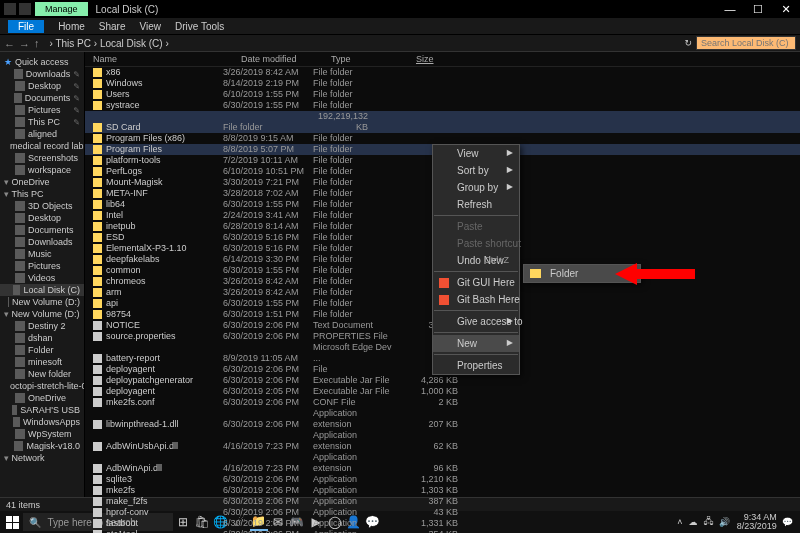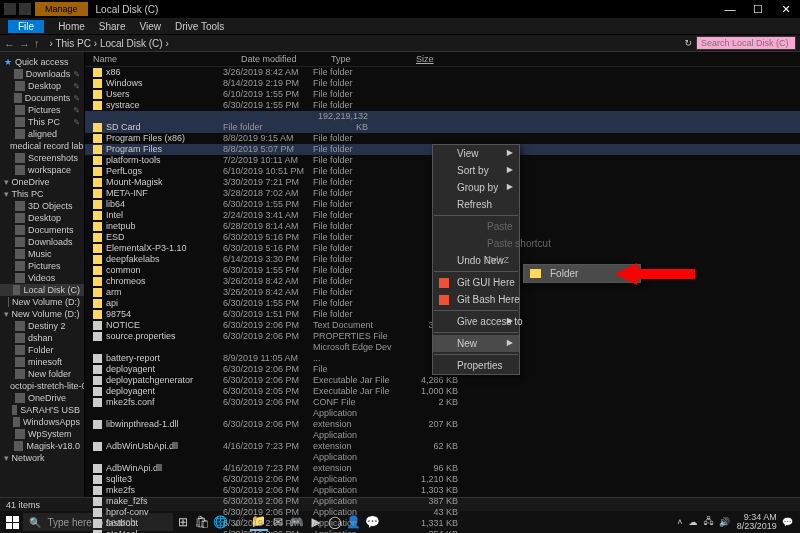--- a/index.html
+++ b/index.html
@@ -1,29 +1,29 @@
 <!DOCTYPE html>
 <html><head>
 <meta charset="utf-8">
 <style>
 * { margin:0; padding:0; box-sizing:border-box; font-family:"Segoe UI",Arial,sans-serif; }
 body { width:800px; height:533px; background:#0c0c0c; color:#ccc; font-size:9px; overflow:hidden; position:relative; }
 .titlebar { height:18px; background:#000; display:flex; align-items:center; }
 .titlebar .icons { display:flex; gap:3px; padding:0 4px; }
 .titlebar .ico { width:12px; height:12px; background:#333; }
-.titlebar .manage { background:#a16207; color:#000; padding:2px 10px; font-size:9px; }
+.titlebar .manage { background:#86efac; color:#000; padding:2px 10px; font-size:9px; }
 .titlebar .title { padding:0 8px; font-size:10px; }
 .titlebar .winctrl { margin-left:auto; display:flex; }
 .titlebar .winctrl span { width:28px; text-align:center; font-size:11px; color:#fff; }
 .ribbon { height:16px; background:#191919; display:flex; align-items:center; gap:14px; padding:0 8px; font-size:10px; }
 .ribbon .file { background:#0078d7; color:#fff; padding:1px 10px; }
 .crumb { height:18px; background:#191919; display:flex; align-items:center; padding:0 4px; gap:4px; border-top:1px solid #000; border-bottom:1px solid #333; }
 .crumb .nav { display:flex; gap:4px; font-size:11px; color:#999; }
 .crumb .path { flex:1; padding:0 6px; font-size:10px; }
-.crumb .search { width:100px; background:#f9a8d4; border:1px solid #333; padding:1px 4px; color:#666; font-size:9px; }
+.crumb .search { width:100px; background:#fdba74; border:1px solid #333; padding:1px 4px; color:#666; font-size:9px; }
 .main { display:flex; height:calc(100% - 52px - 14px - 22px); }
 .sidebar { width:85px; background:#191919; border-right:1px solid #000; overflow:hidden; padding:4px 0; }
 .sb-item { display:flex; align-items:center; gap:3px; padding:1px 4px; font-size:9px; white-space:nowrap; overflow:hidden; }
 .sb-item .ic { width:10px; height:10px; background:#5a5a5a; display:inline-block; }
 .sb-item.sel { background:#333; }
 .sb-item .pin { margin-left:auto; color:#666; font-size:8px; }
 .content { flex:1; position:relative; }
 .cols { display:flex; padding:2px 8px; font-size:9px; color:#aaa; border-bottom:1px solid #222; }
 .cols .c-name { width:148px; }
 .cols .c-date { width:90px; }
@@ -33,21 +33,21 @@
 .row { display:flex; padding:0 8px; font-size:9px; line-height:11px;align-items:flex-end; }
 .row.sel { background:#26324a; }
 .row .ic { width:9px; height:9px; background:#ffd75e; display:inline-block; margin-right:4px; }
 .row .ic.file { background:#ccc; }
 .row .c-name { width:130px; display:flex; align-items:center; white-space:nowrap; overflow:hidden; }
 .row .c-date { width:90px; color:#999; }
 .row .c-type { width:85px; color:#999; }
 .row .c-size { width:60px; text-align:right; color:#999; }
 .ctx { position:absolute; background:#2b2b2b; border:1px solid #555; box-shadow:2px 2px 6px rgba(0,0,0,.6); font-size:10px; z-index:100; }
 .ctx-item { padding:3px 22px 3px 24px; position:relative; white-space:nowrap; }
-.ctx-item.disabled { color:#666;margin-left:30px; }
+.ctx-item.disabled { color:#666; }
 .ctx-item.hl { background:#4a4a4a; }
 .ctx-item .arrow { position:absolute; right:6px; top:3px; font-size:8px; }
 .ctx-item .sc { position:absolute; right:10px; top:3px; color:#999; font-size:9px; }
 .ctx-sep { height:1px; background:#555; margin:2px 1px; }
 .ctx-item .gico { position:absolute; left:6px; top:4px; width:10px; height:10px; background:#f05033; }
 .ctx-main { width:88px; left:347px; top:92px; }
 .ctx-sub { width:118px; left:438px; top:212px; }
 .ctx-sub .ctx-item { padding-left:26px; }
 .ctx-sub .fico { position:absolute; left:6px; top:4px; width:11px; height:9px; background:#ffd75e; }
 .redarrow { position:absolute; left:530px; top:211px; z-index:101; }

